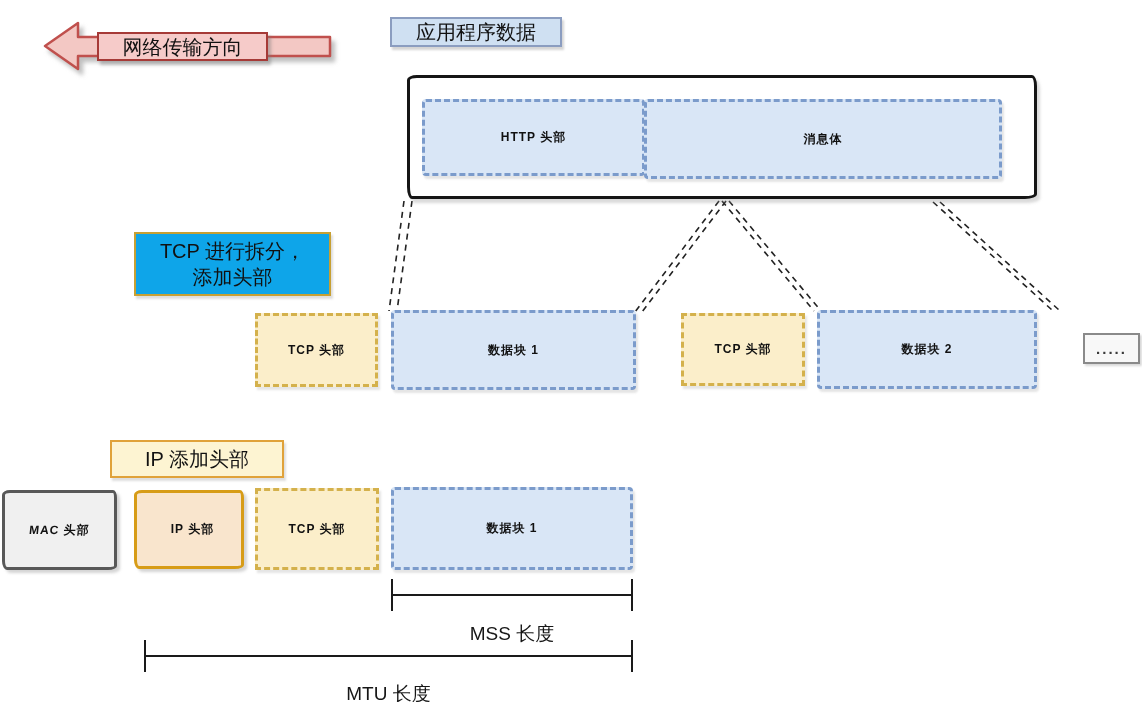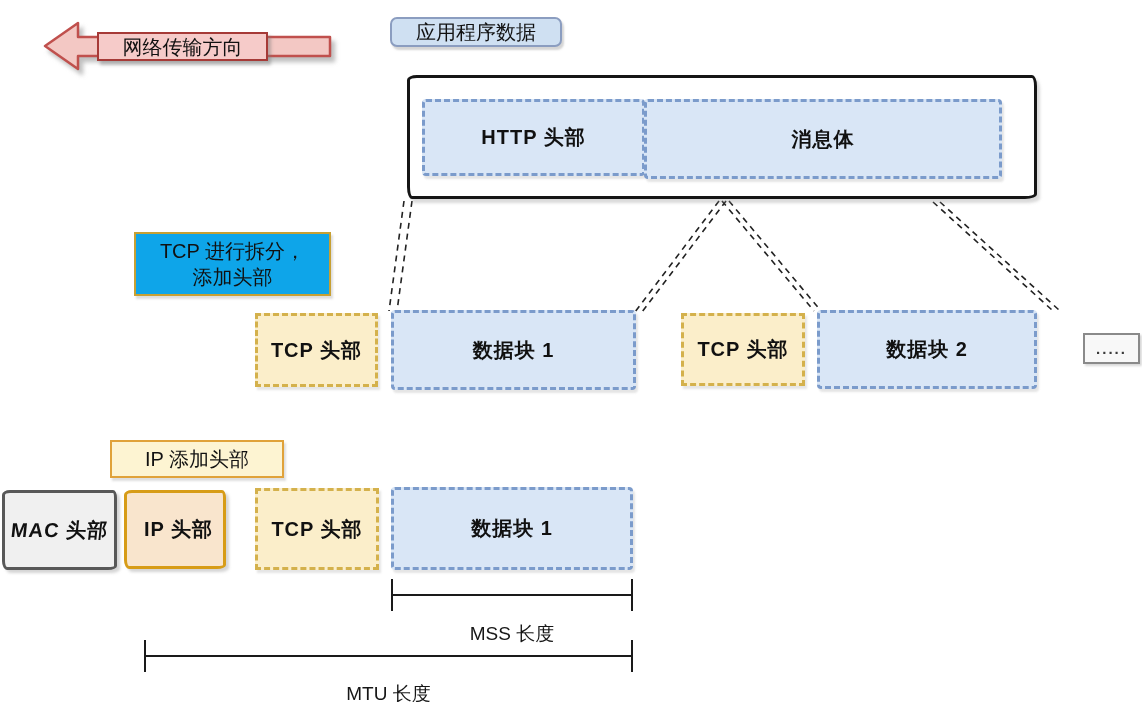--- a/index.html
+++ b/index.html
@@ -10,48 +10,48 @@
   }
   .underlay{position:absolute;left:0;top:0;}
   .abs{position:absolute;box-sizing:border-box;display:flex;align-items:center;justify-content:center;text-align:center;}
   
   .chip{font-size:20px;line-height:1.1;}
   .chip-pink{background:#f6cbc9;border:2px solid #a63a37;box-shadow:3px 4px 3px rgba(120,120,120,.45);}
   .chip-blue{background:#cfe0f2;border:2px solid #8b9dc0;box-shadow:2px 3px 2px rgba(150,150,150,.4);}
   .chip-yellow{background:#0ea5e9;border:2px solid #c7a033;box-shadow:2px 3px 2px rgba(160,160,160,.35);}
   .chip-orange{background:#fdf4d2;border:2px solid #e0a23a;box-shadow:2px 3px 2px rgba(160,160,160,.35);}
   
-  .bold-label{font-weight:bold;font-size:20px;letter-spacing:1px;}
+  .bold-label{font-weight:bold;font-size:12px;letter-spacing:1px;}
   .outer-box{
     background:#ffffff;border:3px solid #151515;
     border-radius:10px 5px 12px 5px / 5px 11px 5px 12px;
     box-shadow:3px 4px 3px rgba(150,150,150,.35);
   }
   .dash-blue{background:#d9e6f6;border:3px dashed #7b9bcb;border-radius:4px;box-shadow:2px 3px 2px rgba(170,170,170,.3);}
   .dash-yellow{background:#fbeeca;border:3px dashed #d4b14c;border-radius:0;box-shadow:2px 3px 2px rgba(170,170,170,.3);}
   .solid-gray{background:#f0f0f0;border:3px solid #585858;border-radius:8px 4px 9px 5px / 5px 8px 4px 9px;box-shadow:3px 3px 3px rgba(150,150,150,.4);}
   .solid-orange{background:#f9e5cd;border:3px solid #d79c17;border-radius:8px 4px 9px 5px / 5px 8px 4px 9px;box-shadow:3px 3px 3px rgba(150,150,150,.4);}
   .ellipsis-box{background:#f8f8f8;border:2px solid #8a8a8a;box-shadow:2px 2px 2px rgba(160,160,160,.4);
     font-weight:bold;font-size:15px;letter-spacing:2px;color:#3a3a3a;}
   .measure-label{font-size:19px;color:#161616;margin-top:8px;}
   
   #dir-label{left:97px;top:3px;width:171px;height:29px;margin-top:29px;}
-  #app-label{left:390px;top:17px;width:172px;height:30px;border-radius:7px;}
+  #app-label{left:390px;top:17px;width:172px;height:30px;}
   #big-box{left:407px;top:75px;width:630px;height:124px;}
   #http-box{left:422px;top:99px;width:223px;height:77px;}
   #msg-box{left:644px;top:99px;width:358px;height:80px;}
   #tcp-note{left:134px;top:232px;width:197px;height:64px;flex-direction:column;line-height:1.3;}
   #tcp1{left:255px;top:313px;width:123px;height:74px;}
   #data1{left:391px;top:310px;width:245px;height:80px;}
   #tcp2{left:681px;top:313px;width:124px;height:73px;}
   #data2{left:817px;top:310px;width:220px;height:79px;}
   #ellipsis-box{left:1083px;top:333px;width:57px;height:31px;}
   #ip-note{left:110px;top:440px;width:174px;height:38px;}
   #mac-box{left:2px;top:490px;width:115px;height:80px;}
-  #ip-box{left:124px;top:490px;width:102px;height:79px;padding-left:7px;}
+  #ip-box{left:134px;top:490px;width:110px;height:79px;padding-left:7px;}
   #tcp3{left:255px;top:488px;width:124px;height:82px;}
   #data3{left:391px;top:487px;width:242px;height:83px;}
   #mss-label{left:392px;top:610px;width:240px;height:32px;}
   #mtu-label{left:145px;top:670px;width:487px;height:32px;}
   .skew{transform:skewX(-6deg);display:inline-block;}
 </style>
 </head>
 <body>
 
 <div class="stage">

